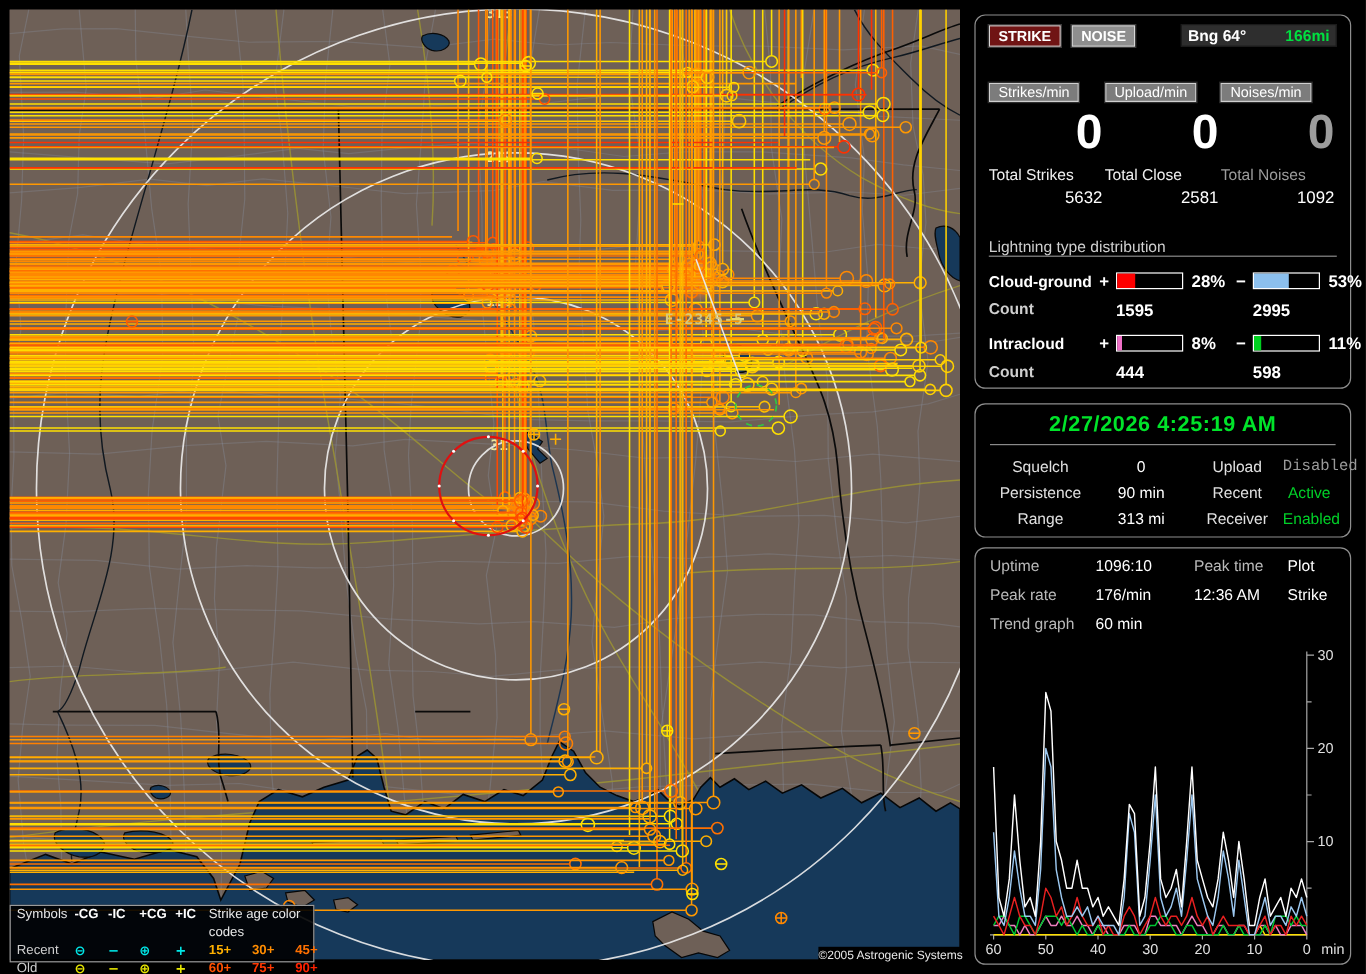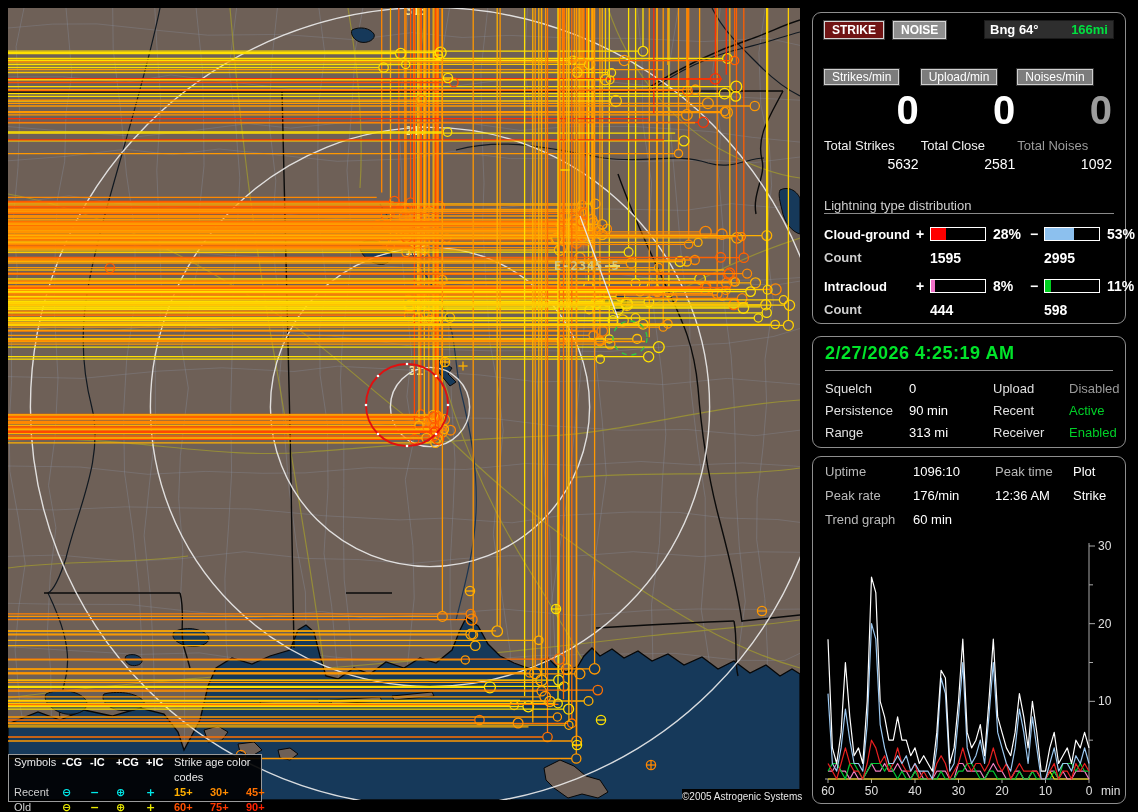--- a/index.html
+++ b/index.html
@@ -19,21 +19,21 @@
   .legend .rowlab{color:#cfcfcf;}
   .legend .sym{font-family:"DejaVu Sans",sans-serif;font-weight:bold;text-align:left;}
   .legend .age{font-weight:bold;}
   .copyright{position:absolute;left:674px;top:781px;width:119px;height:15px;background:#000;
           color:#e8e8e8;font-size:10px;line-height:15px;text-align:center;white-space:nowrap;}
   
   .side{position:absolute;left:812px;top:8px;width:318px;height:796px;color:#fff;}
   .panel{position:absolute;left:0;width:314px;background:#000;border:1px solid #8e8e8e;
          border-radius:9px;box-sizing:border-box;}
   .panel1{top:4px;height:312px;padding:7px 11px;}
-  .panel2{top:328px;height:112px;padding:6px 12px;}
+  .panel2{top:328px;height:112px;padding:6px 12px;text-align:center;}
   .panel3{top:448px;height:348px;padding:7px 12px;}
   
   .toprow{display:flex;align-items:center;}
   .tbtn{font-size:12px;font-weight:bold;padding:1px 7px;margin-right:9px;
         border:1px solid #d6d6d6;outline:1px solid #3a3a3a;cursor:default;}
   .tbtn.strike{background:#701414;color:#fff;}
   .tbtn.noise{background:#8e8e8e;color:#fff;}
   .bngbox{margin-left:auto;width:118px;background:#2e2e2e;border:1px solid #1a1a1a;
         display:flex;justify-content:space-between;padding:1px 5px;font-size:13px;font-weight:bold;}
   .bngbox .rng{color:#00e040;}
@@ -57,21 +57,21 @@
   .count-row{display:grid;grid-template-columns:92px 14px 100px 14px 1fr;margin-top:8px;font-size:14px;}
   .count-lab{font-weight:bold;color:#cfcfcf;font-size:13px;}
   .count-val{font-weight:bold;}
   
   .dt{font-size:18px;font-weight:bold;color:#00e42a;border-bottom:1px solid #8a8a8a;
       padding-bottom:6px;letter-spacing:.5px;}
   .srows{margin-top:10px;}
   .srow{display:grid;grid-template-columns:84px 84px 76px 1fr;font-size:13px;margin-bottom:7px;}
   .srow .lab{color:#e0e0e0;}
   .srow .val{color:#fff;}
-  .val.dim{color:#9a9a9a;}
+  .val.dim{color:#9a9a9a;font-family:Liberation Mono, monospace;}
   .val.green{color:#00d028;}
   
   .urow{display:grid;grid-template-columns:88px 82px 78px 1fr;font-size:13px;margin-bottom:9px;}
   .urow .lab{color:#b9b9b9;}
   .trow{display:flex;font-size:13px;margin-top:3px;}
   .trow .lab{color:#b9b9b9;width:88px;}
   #trend-svg{position:absolute;left:0;top:84px;}
   text{user-select:none;}
 </style>
 </head>

